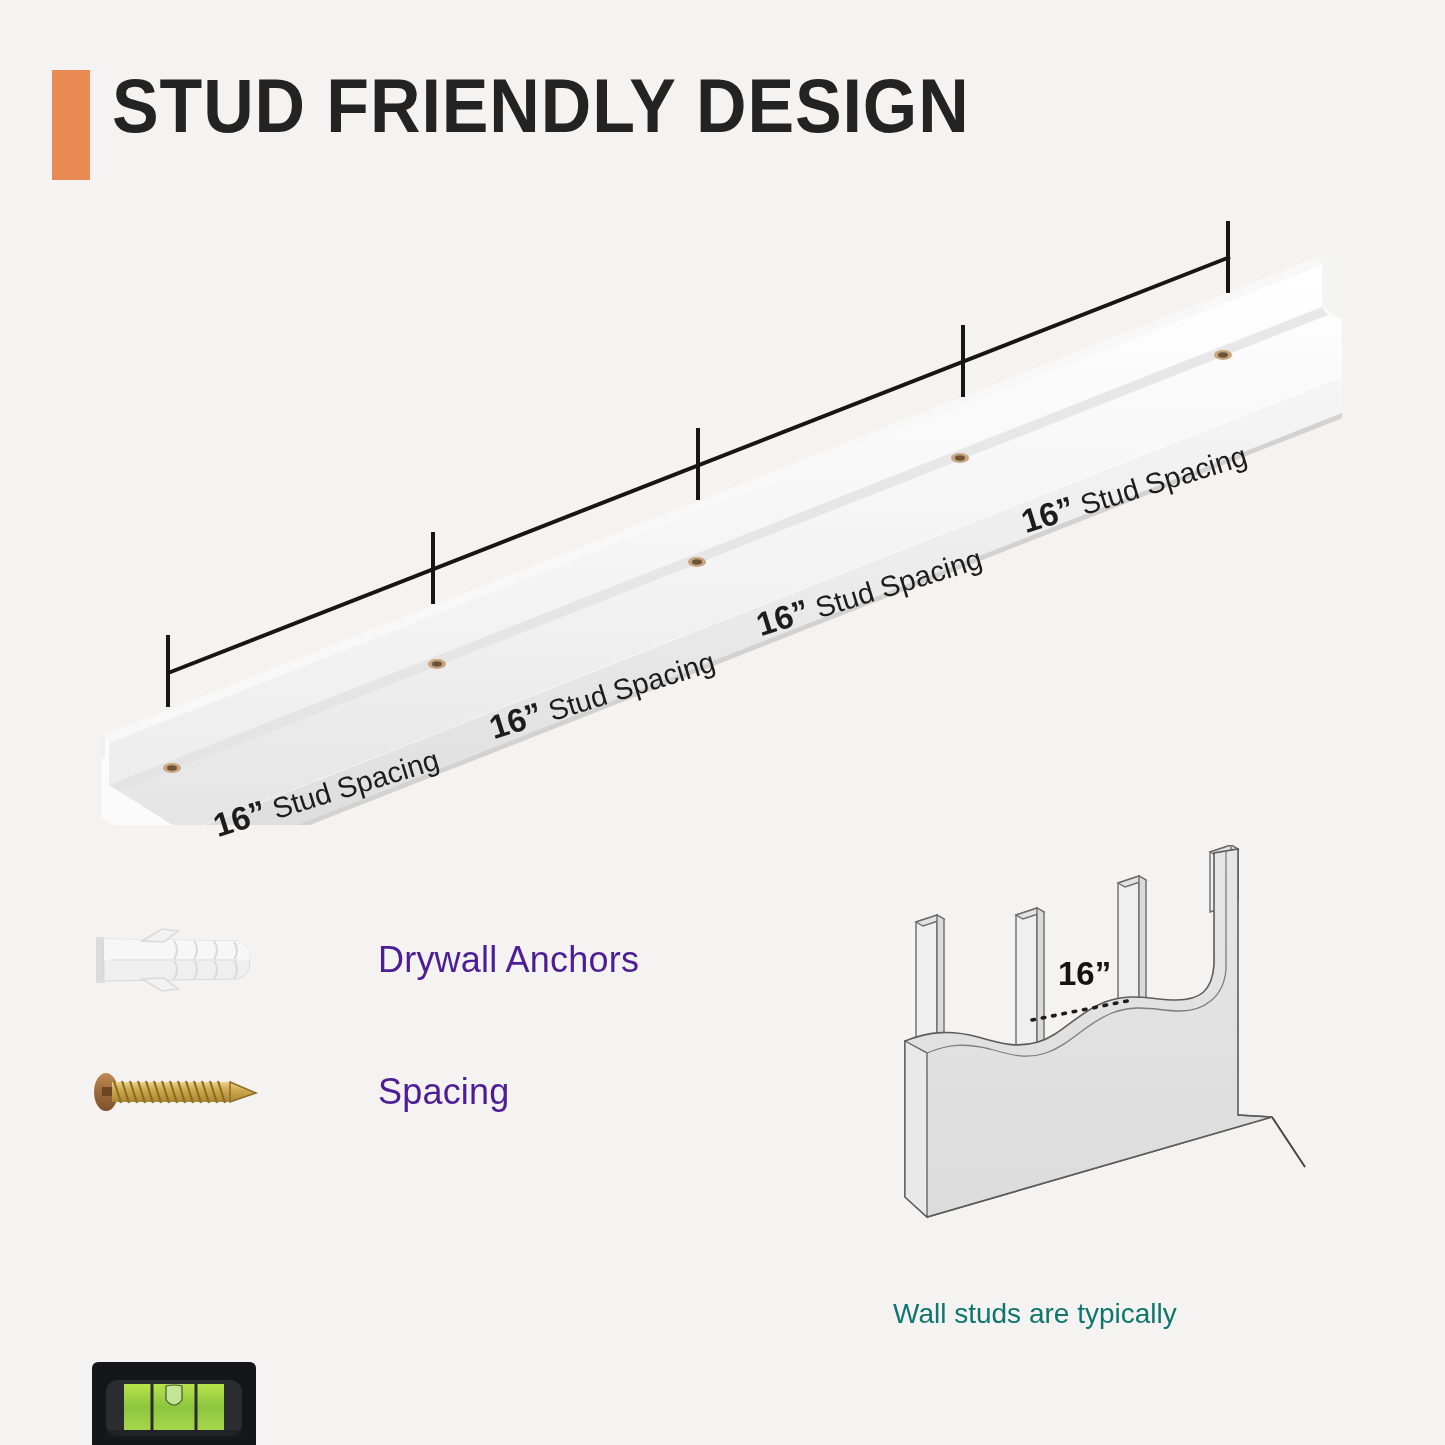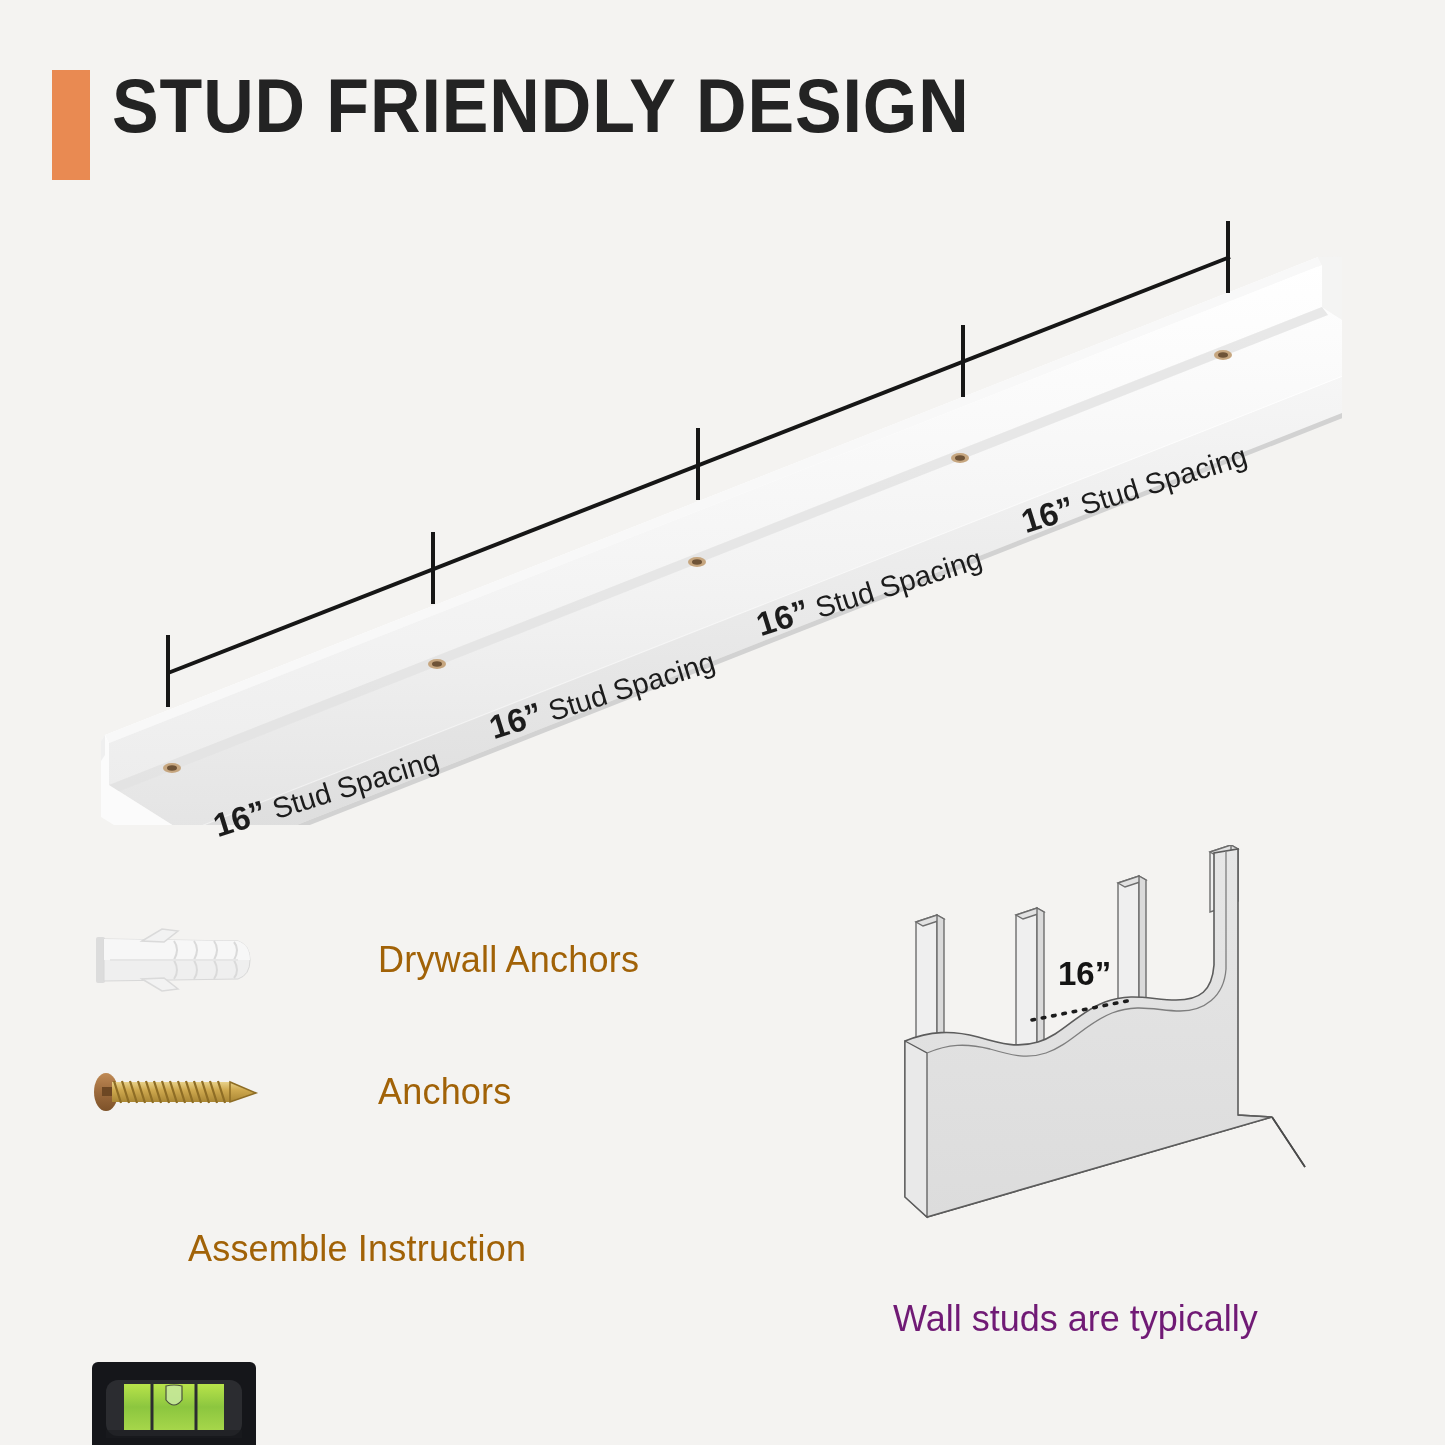--- a/index.html
+++ b/index.html
@@ -95,44 +95,44 @@
     margin-bottom: 12px;
   }
   .accessory-icon {
     width: 190px;
     height: 110px;
     flex: 0 0 190px;
     position: relative;
   }
   .accessory-label {
     font-size: 36px;
-    color: #a16207;
+    color: #4c1d95;
     margin-left: 100px;
     letter-spacing: 0.2px;
   }
   #row-instruction { height: 170px; }
   #row-instruction .accessory-icon { height: 165px; }
   #row-level { height: 130px; }
 
   
   #wall-diagram {
     position: absolute;
     left: 880px;
     top: 845px;
     width: 490px;
     height: 430px;
   }
   #wall-caption {
     position: absolute;
     left: 893px;
     top: 1295px;
     width: 470px;
-    font-size: 36px;
+    font-size: 28px;
     line-height: 1.35;
-    color: #701a75;
+    color: #0f766e;
   }
 </style>
 </head>
 <body>
 
 <div id="page">
 
   <div id="header-accent-bar"></div>
   <div id="page-title">STUD FRIENDLY DESIGN</div>
 
@@ -285,25 +285,24 @@
             <path d="M 26 44 L 33 66 M 34 44 L 41 66 M 42 44 L 49 66 M 50 44 L 57 66
                      M 58 44 L 65 66 M 66 44 L 73 66 M 74 44 L 81 66 M 82 44 L 89 66
                      M 90 44 L 97 66 M 98 44 L 105 66 M 106 44 L 113 66 M 114 44 L 121 66
                      M 122 44 L 129 66 M 130 44 L 137 66"></path>
           </g>
 
           <polygon points="142,45 142,65 168,56" fill="url(#screwShaft)"></polygon>
           <polygon points="142,45 142,65 168,56" fill="none" stroke="#8e6d25" stroke-width="1.5"></polygon>
         </svg>
       </div>
-      <div class="accessory-label">Anchors</div>
+      <div class="accessory-label">Spacing</div>
     </div>
 
     <div class="accessory-row" id="row-instruction">
-      <div class="accessory-label">Assemble Instruction</div>
     </div>
 
     <div class="accessory-row" id="row-level">
       <div class="accessory-icon">
         <svg viewBox="0 0 190 110" width="190" height="110">
           <defs>
             <linearGradient id="vialGrad" x1="0" y1="0" x2="0" y2="1">
               <stop offset="0%" stop-color="#b8e34a"></stop>
               <stop offset="50%" stop-color="#8cc63f"></stop>
               <stop offset="100%" stop-color="#a6d64a"></stop>

